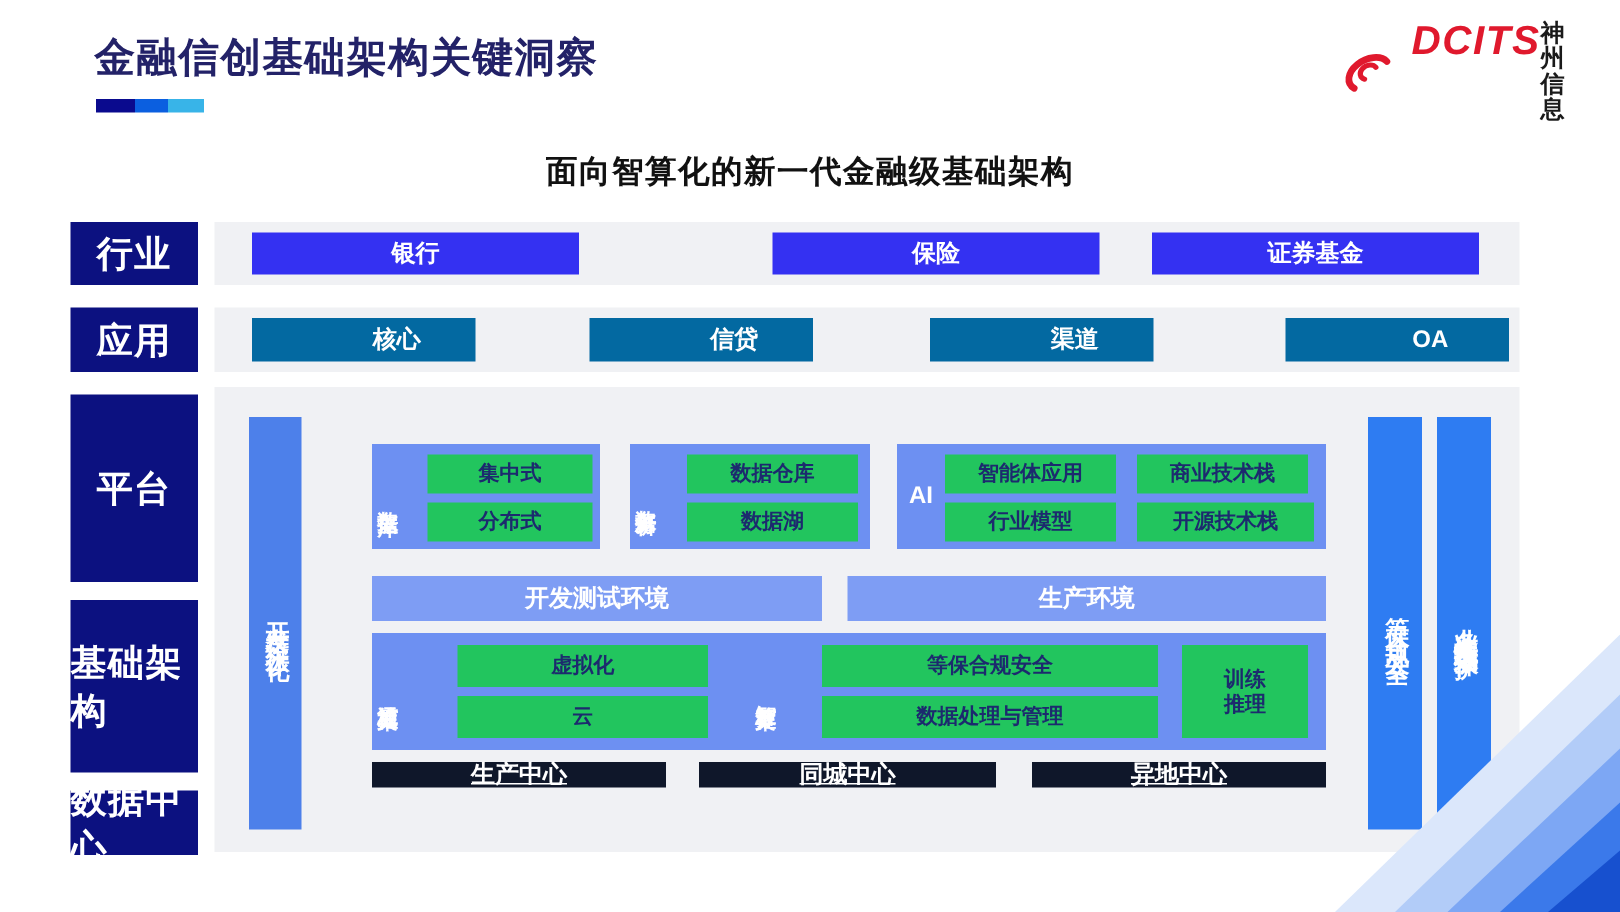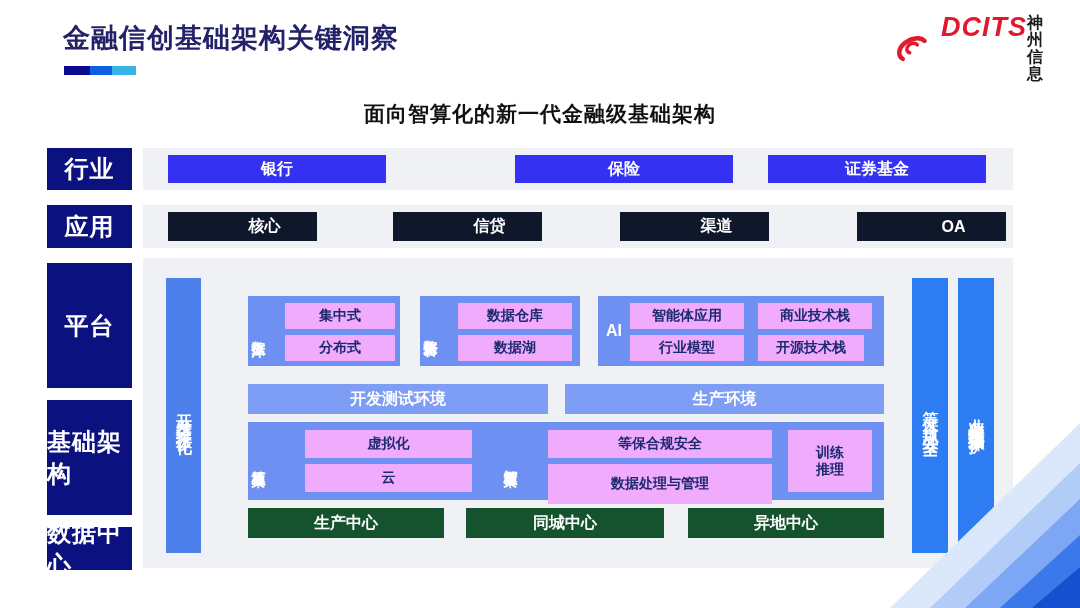--- a/index.html
+++ b/index.html
@@ -35,42 +35,42 @@
   .cat{
     background:#0c1180;color:#ffffff;font-weight:bold;font-size:24px;
     display:flex;align-items:center;justify-content:center;letter-spacing:1px;
   }
   
   .strip{background:#f0f1f4;}
 
   
   .blk{display:flex;align-items:center;justify-content:center;color:#fff;font-weight:bold;}
   .row1-btn{background:#3431f2;font-size:16px;height:28px;top:155px;}
-  .row2-btn{background:#0f172a;font-size:16px;height:29px;top:212px;padding-left:44px;}
+  .row2-btn{background:#0369a1;font-size:16px;height:29px;top:212px;padding-left:44px;}
 
   .vbar{
     color:#ffffff;font-weight:bold;font-size:16px;
     display:flex;align-items:center;justify-content:center;
     writing-mode:vertical-rl;letter-spacing:4px;
   }
   .devops{background:#4d80ea;}
   .rightbar{background:#2e7cf2;}
 
   .container-box{background:#6d90f2;}
   .container-label{
     position:absolute;color:#ffffff;font-weight:bold;font-size:14px;
     writing-mode:vertical-rl;letter-spacing:1px;left:4px;top:50%;
     transform:translateY(-50%);line-height:1;
   }
   .inner-box{
-    position:absolute;background:#f0abfc;color:#1c2a6e;font-weight:bold;font-size:14px;
+    position:absolute;background:#22c55e;color:#1c2a6e;font-weight:bold;font-size:14px;
     display:flex;align-items:center;justify-content:center;white-space:pre-line;text-align:center;line-height:1.25;
   }
   .env-bar{background:#7e9df4;font-size:16px;height:30px;top:384px;}
-  .dc-bar{background:#14532d;font-size:16px;height:30px;top:508px;}
+  .dc-bar{background:#0f172a;font-size:16px;height:17px;top:508px;text-decoration:underline;}
   .ai-label{
     position:absolute;color:#ffffff;font-weight:bold;font-size:16px;
     left:8px;top:50%;transform:translateY(-50%);
   }
 
   .corner-svg{right:0;bottom:0;}
 </style>
 </head>
 <body>
 
@@ -127,36 +127,36 @@
   <span class="container-label">数据分析</span>
   <div class="inner-box" style="left:38px;top:7px;width:114px;height:26px;">数据仓库</div>
   <div class="inner-box" style="left:38px;top:39px;width:114px;height:26px;">数据湖</div>
 </div>
 
 <div class="abs container-box" style="left:598px;top:296px;width:286px;height:70px;">
   <span class="ai-label">AI</span>
   <div class="inner-box" style="left:32px;top:7px;width:114px;height:26px;">智能体应用</div>
   <div class="inner-box" style="left:160px;top:7px;width:114px;height:26px;">商业技术栈</div>
   <div class="inner-box" style="left:32px;top:39px;width:114px;height:26px;">行业模型</div>
-  <div class="inner-box" style="left:160px;top:39px;width:106px;height:26px;">开源技术栈</div>
+  <div class="inner-box" style="left:160px;top:39px;width:118px;height:26px;">开源技术栈</div>
 </div>
 
 <div class="abs blk env-bar" style="left:248px;width:300px;">开发测试环境</div>
 <div class="abs blk env-bar" style="left:565px;width:319px;">生产环境</div>
 
 <div class="abs container-box" style="left:248px;top:422px;width:272px;height:78px;">
   <span class="container-label">通算框架</span>
   <div class="inner-box" style="left:57px;top:8px;width:167px;height:28px;">虚拟化</div>
   <div class="inner-box" style="left:57px;top:42px;width:167px;height:28px;">云</div>
 </div>
 
 <div class="abs container-box" style="left:500px;top:422px;width:384px;height:78px;">
   <span class="container-label">智算框架</span>
   <div class="inner-box" style="left:48px;top:8px;width:224px;height:28px;">等保合规安全</div>
-  <div class="inner-box" style="left:48px;top:42px;width:224px;height:40px;">数据处理与管理</div>
+  <div class="inner-box" style="left:48px;top:42px;width:224px;height:28px;">数据处理与管理</div>
   <div class="inner-box" style="left:288px;top:8px;width:84px;height:62px;">训练
 推理</div>
 </div>
 
 <div class="abs blk dc-bar" style="left:248px;width:196px;">生产中心</div>
 <div class="abs blk dc-bar" style="left:466px;width:198px;">同城中心</div>
 <div class="abs blk dc-bar" style="left:688px;width:196px;">异地中心</div>
 
 <div class="abs vbar rightbar" style="left:912px;top:278px;width:36px;height:275px;letter-spacing:6px;">等保合规安全</div>
 <div class="abs vbar rightbar" style="left:958px;top:278px;width:36px;height:275px;letter-spacing:2px;">业务连续性及数据保护</div>

